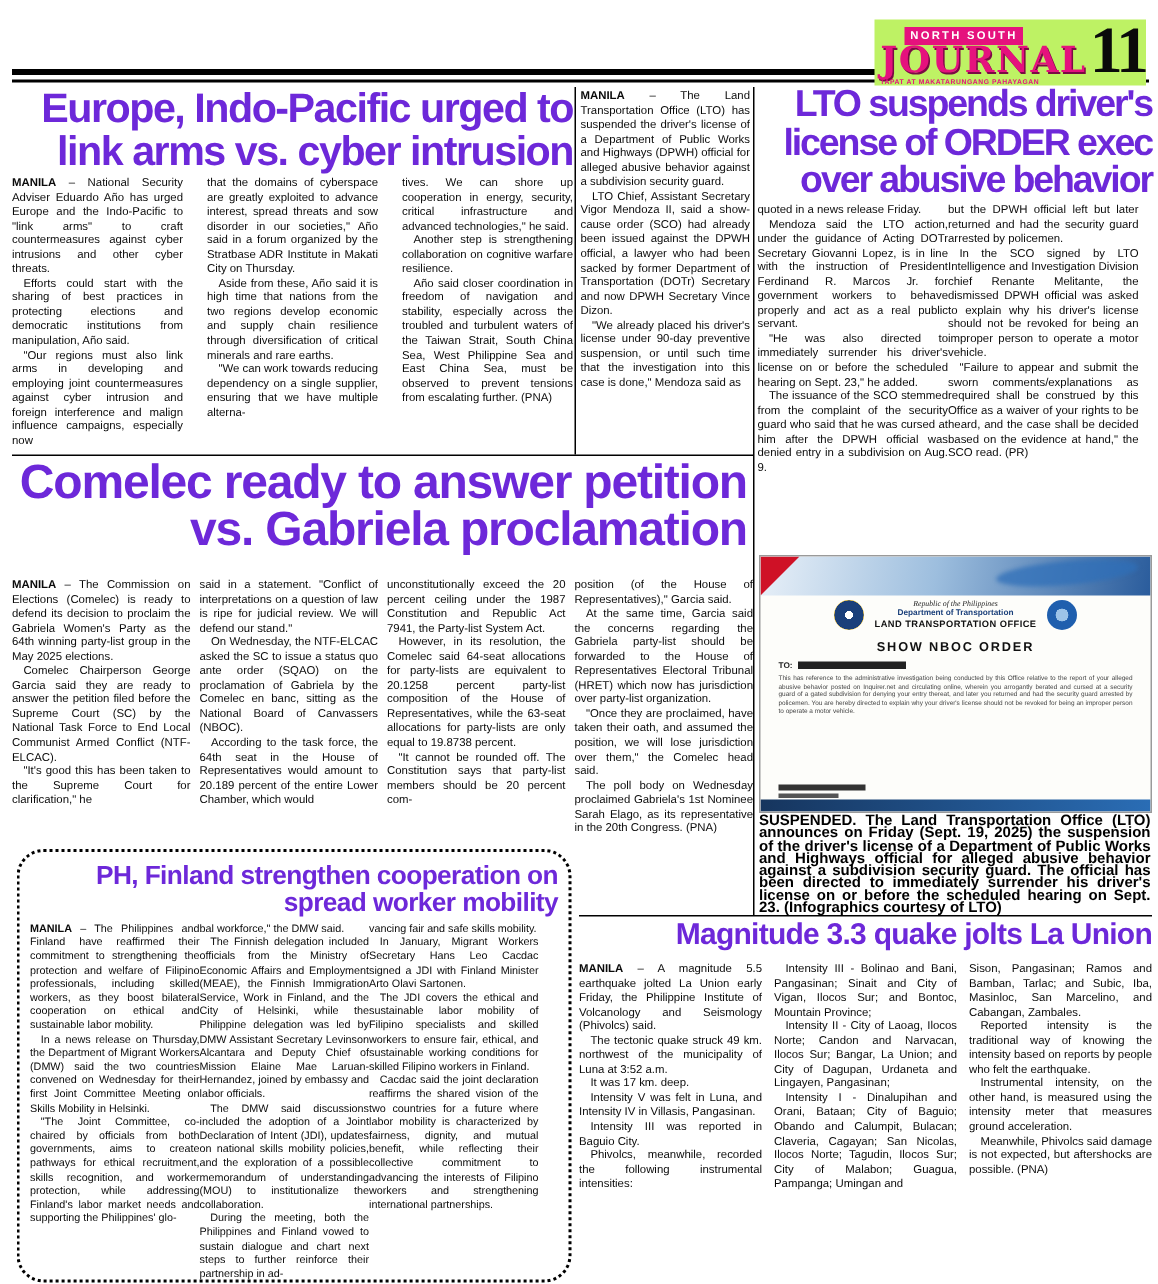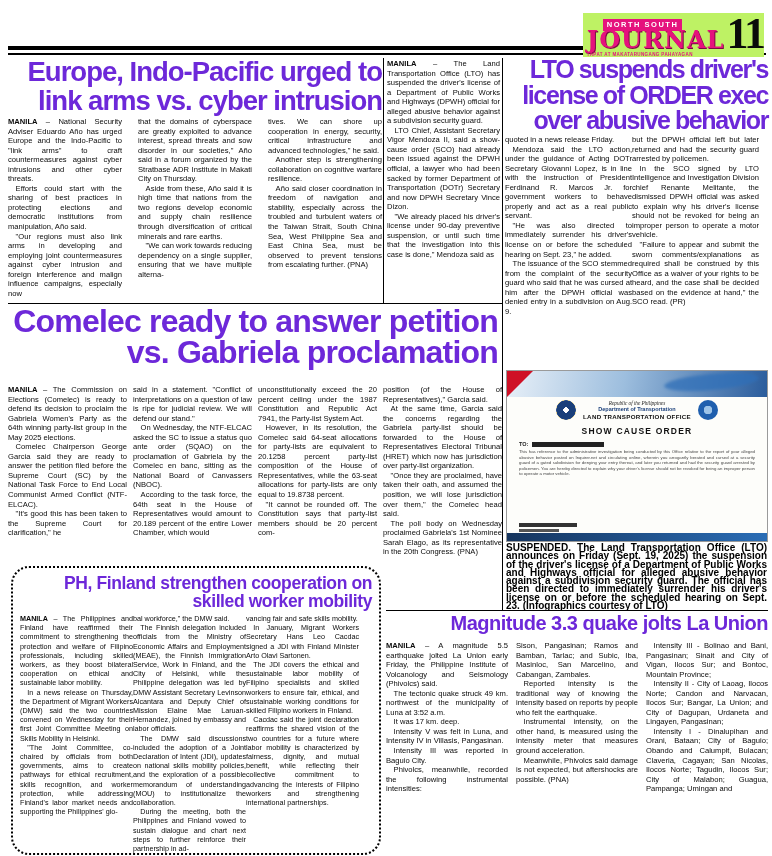--- a/index.html
+++ b/index.html
@@ -138,21 +138,21 @@
     <div class="col">unconstitutionally exceed the 20 percent ceiling under the 1987 Constitution and Republic Act 7941, the Party-list System Act.
  However, in its resolution, the Comelec said 64-seat allocations for party-lists are equivalent to 20.1258 percent party-list composition of the House of Representatives, while the 63-seat allocations for party-lists are only equal to 19.8738 percent.
  "It cannot be rounded off. The Constitution says that party-list members should be 20 percent com-</div>
     <div class="col">position (of the House of Representatives)," Garcia said.
  At the same time, Garcia said the concerns regarding the Gabriela party-list should be forwarded to the House of Representatives Electoral Tribunal (HRET) which now has jurisdiction over party-list organization.
  "Once they are proclaimed, have taken their oath, and assumed the position, we will lose jurisdiction over them," the Comelec head said.
  The poll body on Wednesday proclaimed Gabriela's 1st Nominee Sarah Elago, as its representative in the 20th Congress. (PNA)</div>
   </div>
 
   <div class="finland-box">
-    <div class="headline hl-finland">PH, Finland strengthen cooperation on skilled worker mobility</div>
+    <div class="headline hl-finland">PH, Finland strengthen cooperation on spread worker mobility</div>
     <div class="finland-cols">
       <div class="col"><b class="dl">MANILA</b><span> – The Philippines and Finland have reaffirmed their commitment to strengthening the protection and welfare of Filipino professionals, including skilled workers, as they boost bilateral cooperation on ethical and sustainable labor mobility.
  In a news release on Thursday, the Department of Migrant Workers (DMW) said the two countries convened on Wednesday for their first Joint Committee Meeting on Skills Mobility in Helsinki.
  "The Joint Committee, co-chaired by officials from both governments, aims to create pathways for ethical recruitment, skills recognition, and worker protection, while addressing Finland's labor market needs and supporting the Philippines' glo-</span></div>
       <div class="col">bal workforce," the DMW said.
  The Finnish delegation included officials from the Ministry of Economic Affairs and Employment (MEAE), the Finnish Immigration Service, Work in Finland, and the City of Helsinki, while the Philippine delegation was led by DMW Assistant Secretary Levinson Alcantara and Deputy Chief of Mission Elaine Mae Laruan-Hernandez, joined by embassy and labor officials.
  The DMW said discussions included the adoption of a Joint Declaration of Intent (JDI), updates on national skills mobility policies, and the exploration of a possible memorandum of understanding (MOU) to institutionalize the collaboration.
  During the meeting, both the Philippines and Finland vowed to sustain dialogue and chart next steps to further reinforce their partnership in ad-</div>
       <div class="col">vancing fair and safe skills mobility.
  In January, Migrant Workers Secretary Hans Leo Cacdac signed a JDI with Finland Minister Arto Olavi Sartonen.
@@ -167,39 +167,39 @@
     <div class="doc-ribbon"></div>
     <div class="doc-header">
       <div class="seal seal-dotr"></div>
       <div class="doc-header-text">
         <div class="doc-republic">Republic of the Philippines</div>
         <div class="doc-dept">Department of Transportation</div>
         <div class="doc-office">LAND TRANSPORTATION OFFICE</div>
       </div>
       <div class="seal seal-lto"></div>
     </div>
-    <div class="doc-title">SHOW CAUSE ORDER</div>
+    <div class="doc-title">SHOW NBOC ORDER</div>
     <div class="doc-to"><span>TO:</span><span class="redact"></span></div>
     <div class="doc-body">This has reference to the administrative investigation being conducted by this Office relative to the report of your alleged abusive behavior posted on Inquirer.net and circulating online, wherein you arrogantly berated and cursed at a security guard of a gated subdivision for denying your entry thereat, and later you returned and had the security guard arrested by policemen. You are hereby directed to explain why your driver's license should not be revoked for being an improper person to operate a motor vehicle.</div>
     <div class="doc-sig"></div>
     <div class="doc-sig2"></div>
     <div class="doc-footer"></div>
   </div>
   <div class="caption">SUSPENDED. The Land Transportation Office (LTO) announces on Friday (Sept. 19, 2025) the suspension of the driver's license of a Department of Public Works and Highways official for alleged abusive behavior against a subdivision security guard. The official has been directed to immediately surrender his driver's license on or before the scheduled hearing on Sept. 23. (Infographics courtesy of LTO)</div>
 
   <div class="headline hl-quake">Magnitude 3.3 quake jolts La Union</div>
   <div class="bodywrap quake-body">
     <div class="col"><b class="dl">MANILA</b><span> – A magnitude 5.5 earthquake jolted La Union early Friday, the Philippine Institute of Volcanology and Seismology (Phivolcs) said.
  The tectonic quake struck 49 km. northwest of the municipality of Luna at 3:52 a.m.
  It was 17 km. deep.
  Intensity V was felt in Luna, and Intensity IV in Villasis, Pangasinan.
  Intensity III was reported in Baguio City.
  Phivolcs, meanwhile, recorded the following instrumental intensities:</span></div>
+    <div class="col"> Intensity III - Bolinao and Bani, Pangasinan; Sinait and City of Vigan, Ilocos Sur; and Bontoc, Mountain Province;
+ Intensity II - City of Laoag, Ilocos Norte; Candon and Narvacan, Ilocos Sur; Bangar, La Union; and City of Dagupan, Urdaneta and Lingayen, Pangasinan;
+ Intensity I - Dinalupihan and Orani, Bataan; City of Baguio; Obando and Calumpit, Bulacan; Claveria, Cagayan; San Nicolas, Ilocos Norte; Tagudin, Ilocos Sur; City of Malabon; Guagua, Pampanga; Umingan and</div>
     <div class="col">Sison, Pangasinan; Ramos and Bamban, Tarlac; and Subic, Iba, Masinloc, San Marcelino, and Cabangan, Zambales.
  Reported intensity is the traditional way of knowing the intensity based on reports by people who felt the earthquake.
  Instrumental intensity, on the other hand, is measured using the intensity meter that measures ground acceleration.
  Meanwhile, Phivolcs said damage is not expected, but aftershocks are possible. (PNA)</div>
-    <div class="col"> Intensity III - Bolinao and Bani, Pangasinan; Sinait and City of Vigan, Ilocos Sur; and Bontoc, Mountain Province;
- Intensity II - City of Laoag, Ilocos Norte; Candon and Narvacan, Ilocos Sur; Bangar, La Union; and City of Dagupan, Urdaneta and Lingayen, Pangasinan;
- Intensity I - Dinalupihan and Orani, Bataan; City of Baguio; Obando and Calumpit, Bulacan; Claveria, Cagayan; San Nicolas, Ilocos Norte; Tagudin, Ilocos Sur; City of Malabon; Guagua, Pampanga; Umingan and</div>
   </div>
 
 </div>
 
 </body></html>

